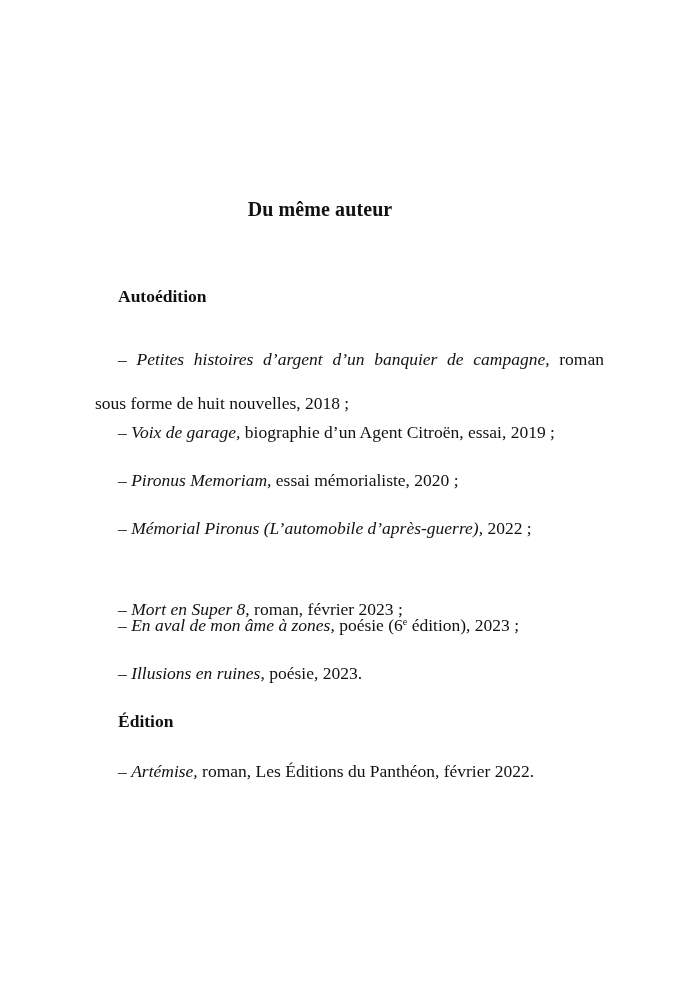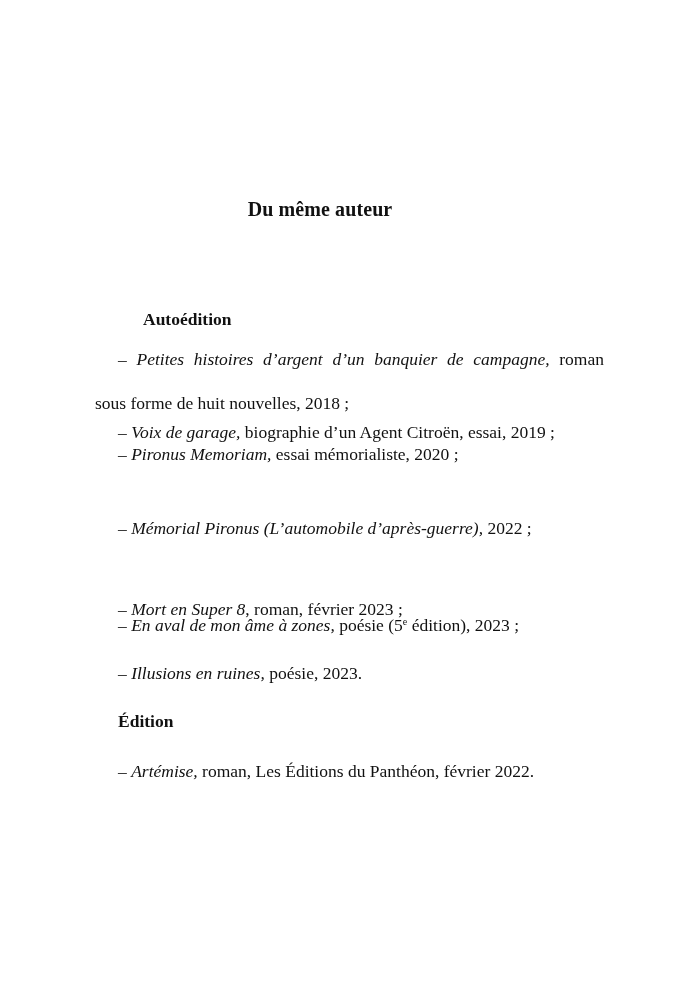--- a/index.html
+++ b/index.html
@@ -51,45 +51,45 @@
     text-align-last: justify;
   }
   .std { left: 118px; }
   sup { font-size: 10px; vertical-align: 6px; line-height: 0; }
 </style>
 </head>
 <body>
 
 <div class="page-title">Du même auteur</div>
 
-<div class="section-heading" style="top:309px;margin-left:25px;">Autoédition</div>
+<div class="section-heading" style="top:286px;">Autoédition</div>
 
 <div class="entry first" style="top:348px;">
   <span class="line1"><span>– </span><span class="title">Petites histoires d’argent d’un banquier de campagne,</span><span> roman</span></span>
 </div>
 <div class="entry" style="top:392px; left:95px;">sous forme de huit nouvelles, 2018 ;</div>
 
 <div class="entry std" style="top:421px;">
   <span>– </span><span class="title">Voix de garage,</span><span> biographie d’un Agent Citroën, essai, 2019 ;</span>
 </div>
 
-<div class="entry std" style="top:443px;">
+<div class="entry std" style="top:469px;">
   <span>– </span><span class="title">Pironus Memoriam,</span><span> essai mémorialiste, 2020 ;</span>
 </div>
 
 <div class="entry std" style="top:517px;">
   <span>– </span><span class="title">Mémorial Pironus (L’automobile d’après-guerre),</span><span> 2022 ;</span>
 </div>
 
 <div class="entry std" style="top:598px;">
   <span>– </span><span class="title">Mort en Super 8</span><span>, roman, février 2023 ;</span>
 </div>
 
 <div class="entry std" style="top:614px;">
-  <span>– </span><span class="title">En aval de mon âme à zones,</span><span> poésie (5</span><sup>e</sup><span> édition), 2023 ;</span>
+  <span>– </span><span class="title">En aval de mon âme à zones,</span><span> poésie (6</span><sup>e</sup><span> édition), 2023 ;</span>
 </div>
 
 <div class="entry std" style="top:662px;">
   <span>– </span><span class="title">Illusions en ruines,</span><span> poésie, 2023.</span>
 </div>
 
 <div class="section-heading" style="top:711px;">Édition</div>
 
 <div class="entry std" style="top:760px;">
   <span>– </span><span class="title">Artémise,</span><span> roman, Les Éditions du Panthéon, février 2022.</span>

